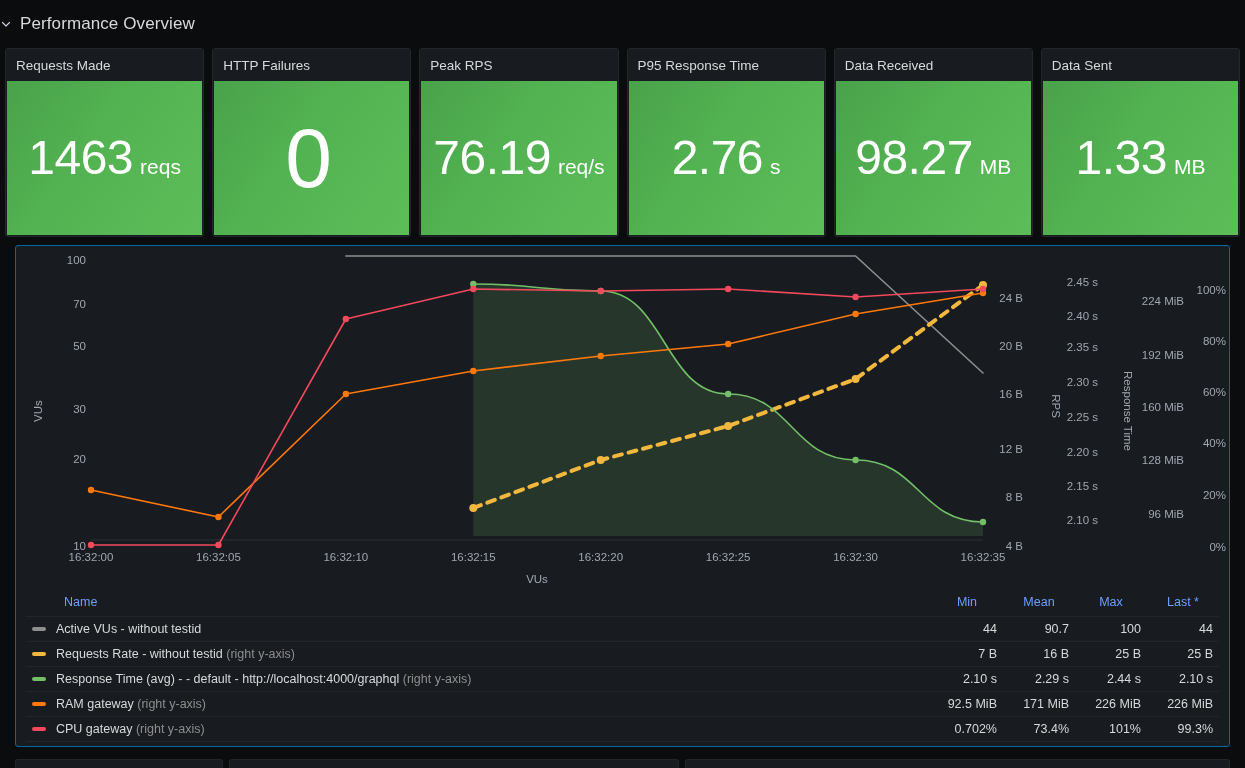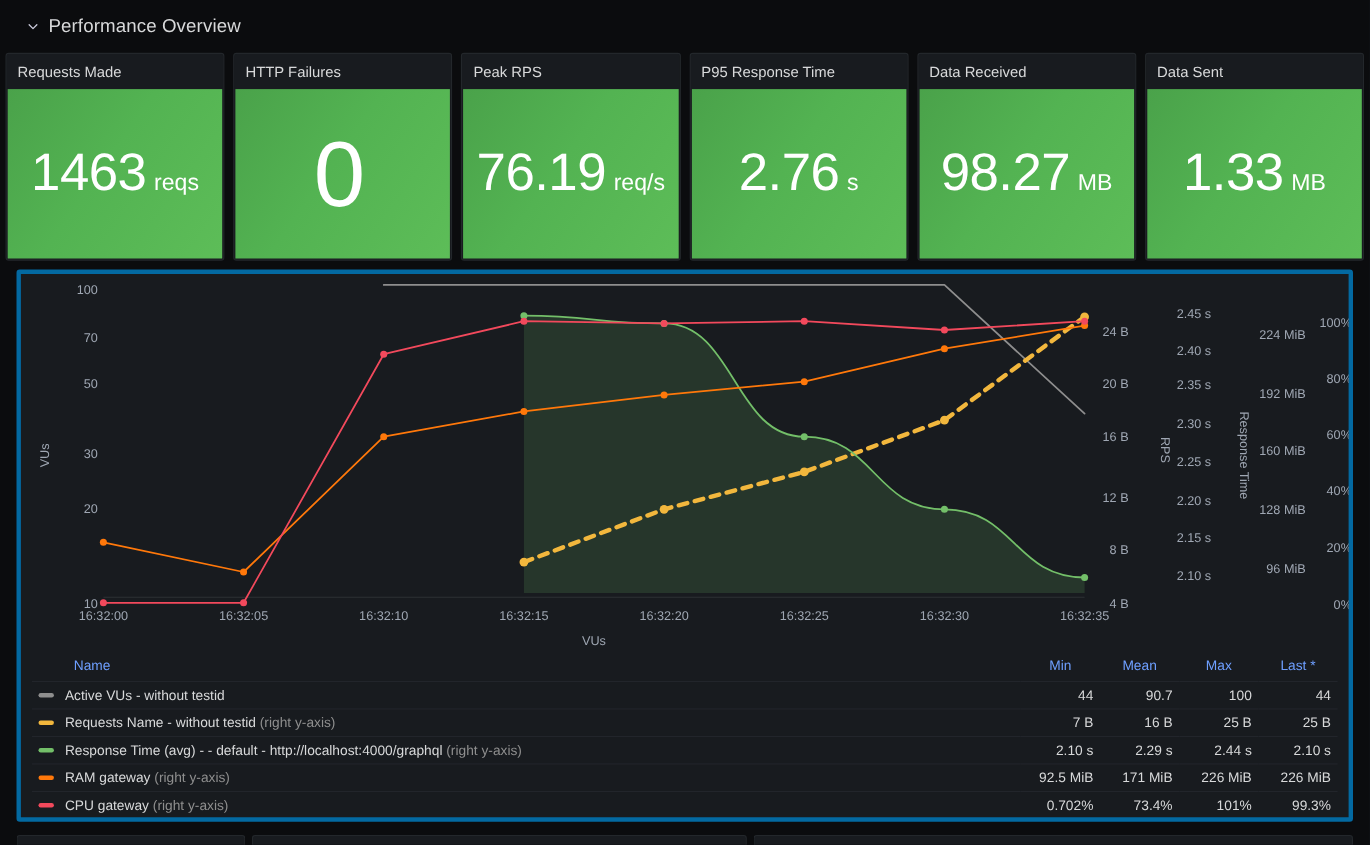--- a/index.html
+++ b/index.html
@@ -7,21 +7,20 @@
   html, body {
     width: 1245px; height: 768px;
     background: #0b0c0e;
     font-family: "Liberation Sans", sans-serif;
     color: #ccccdc;
     overflow: hidden;
   }
   .row-header {
     height: 48px;
     display: flex; align-items: center;
-    padding-left: 24px;
     gap: 8px;
   }
   .chevron {
     width: 12px; height: 12px;
     display: inline-block;
     color: #ccccdc;
     line-height: 0;
   }
   .row-title {
     font-size: 17px;
@@ -67,21 +66,21 @@
   }
   .stat-num { font-size: 48px; font-weight: 400; line-height: 1; letter-spacing: -0.5px; }
   .stat-num.big { font-size: 84px; }
   .stat-unit { font-size: 21px; margin-left: 7px; font-weight: 400; }
 
   
   .ts-panel {
     margin: 8px 15px 0 15px;
     height: 502px;
     background: #181b1f;
-    border: 4px solid #0369a1;
+    border: 1px solid #0369a1;
     border-radius: 3px;
     position: relative;
     overflow: hidden;
   }
   .plot-wrap { position: relative; width: 100%; height: 345px; }
   .plot-wrap svg { display: block; }
 
   
   .legend {
     position: absolute;
@@ -330,21 +329,21 @@
       </thead>
       <tbody id="legend-body">
           <tr>
             <td class="name-cell"><span class="swatch" style="background: rgb(142, 142, 142);"></span><span>Active VUs - without testid </span></td>
             <td>44</td>
             <td>90.7</td>
             <td>100</td>
             <td>44</td>
           </tr>
           <tr>
-            <td class="name-cell"><span class="swatch" style="background: rgb(242, 183, 61);"></span><span>Requests Name - without testid </span><span class="axis-note">(right y-axis)</span></td>
+            <td class="name-cell"><span class="swatch" style="background: rgb(242, 183, 61);"></span><span>Requests Rate - without testid </span><span class="axis-note">(right y-axis)</span></td>
             <td>7 B</td>
             <td>16 B</td>
             <td>25 B</td>
             <td>25 B</td>
           </tr>
           <tr>
             <td class="name-cell"><span class="swatch" style="background: rgb(115, 191, 105);"></span><span>Response Time (avg) - - default - http://localhost:4000/graphql </span><span class="axis-note">(right y-axis)</span></td>
             <td>2.10 s</td>
             <td>2.29 s</td>
             <td>2.44 s</td>

